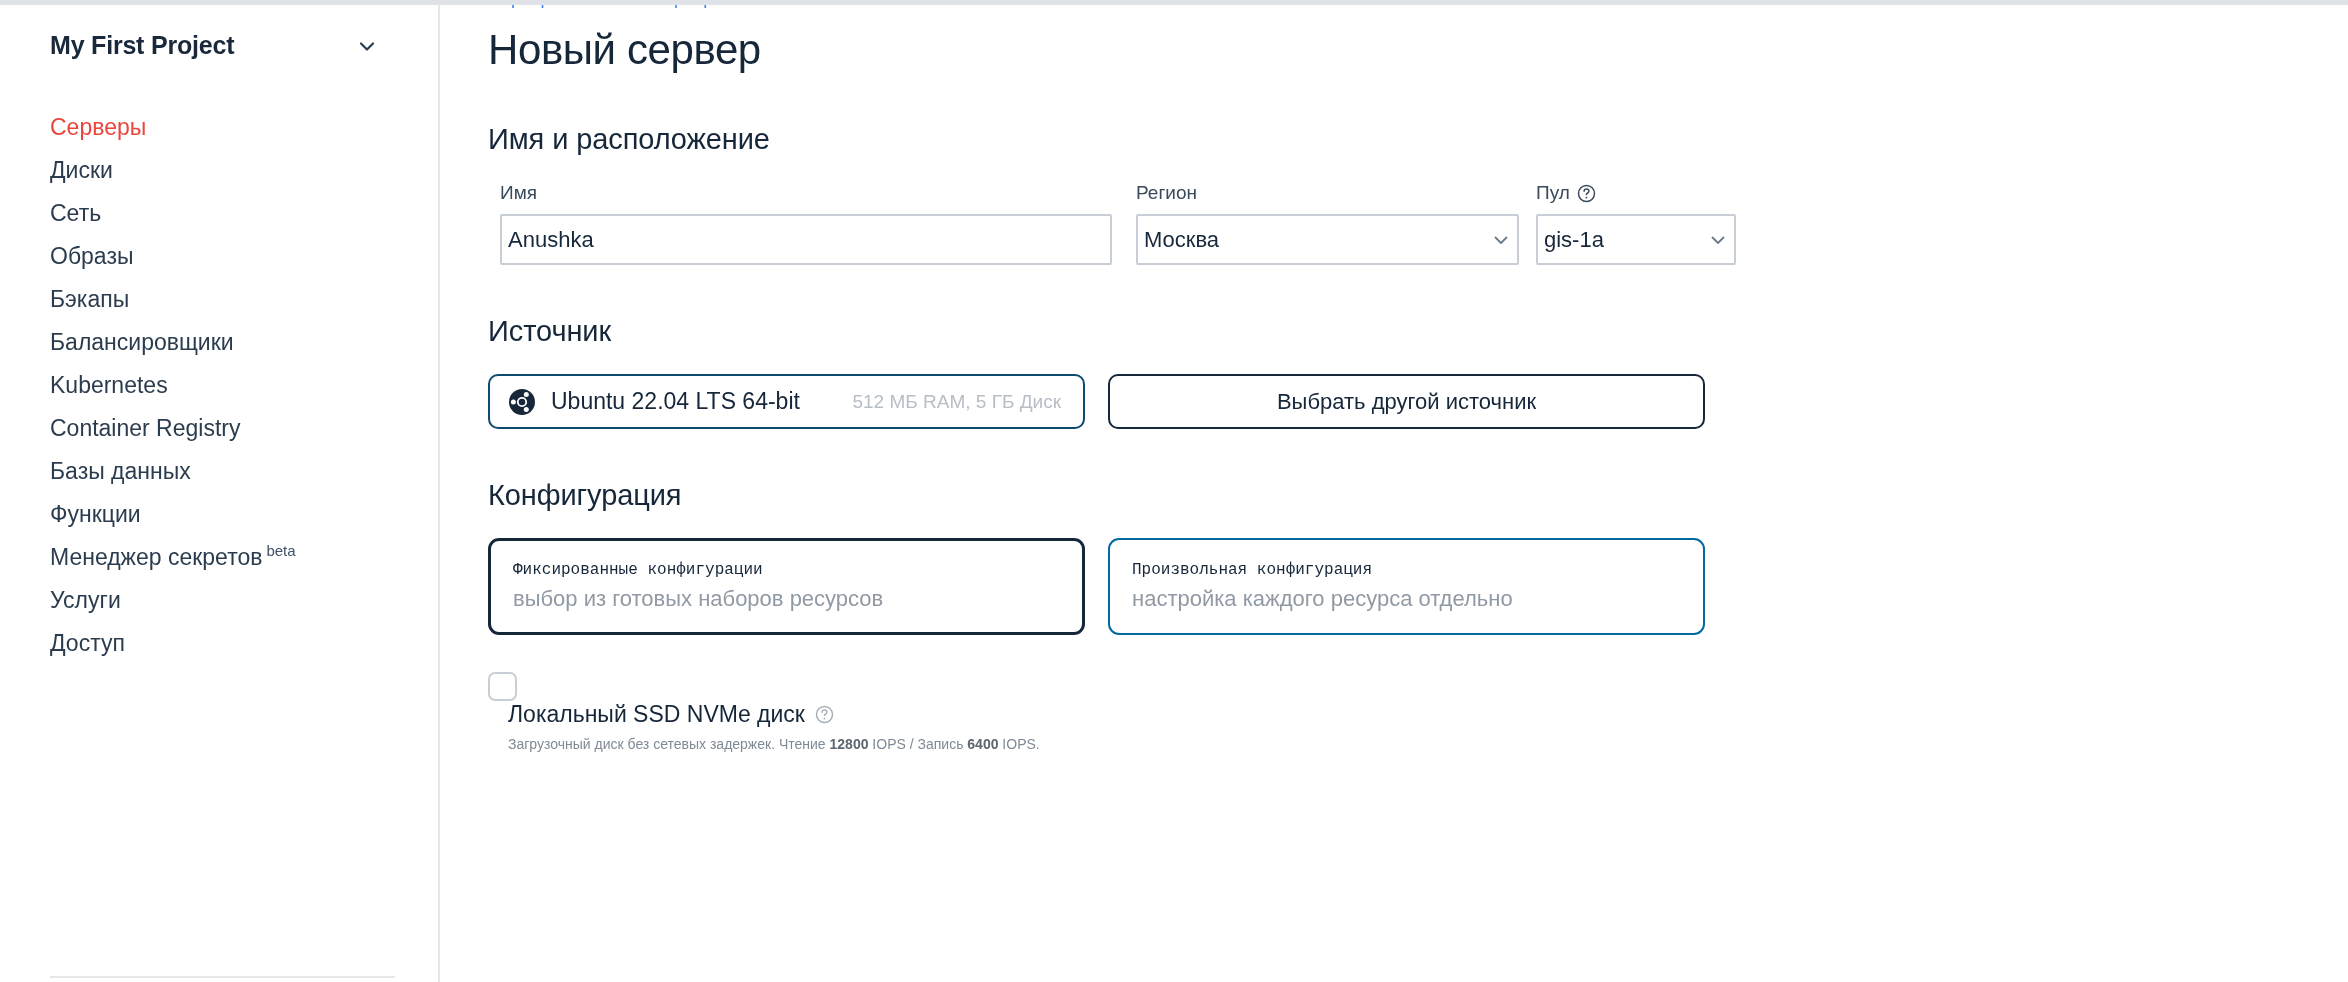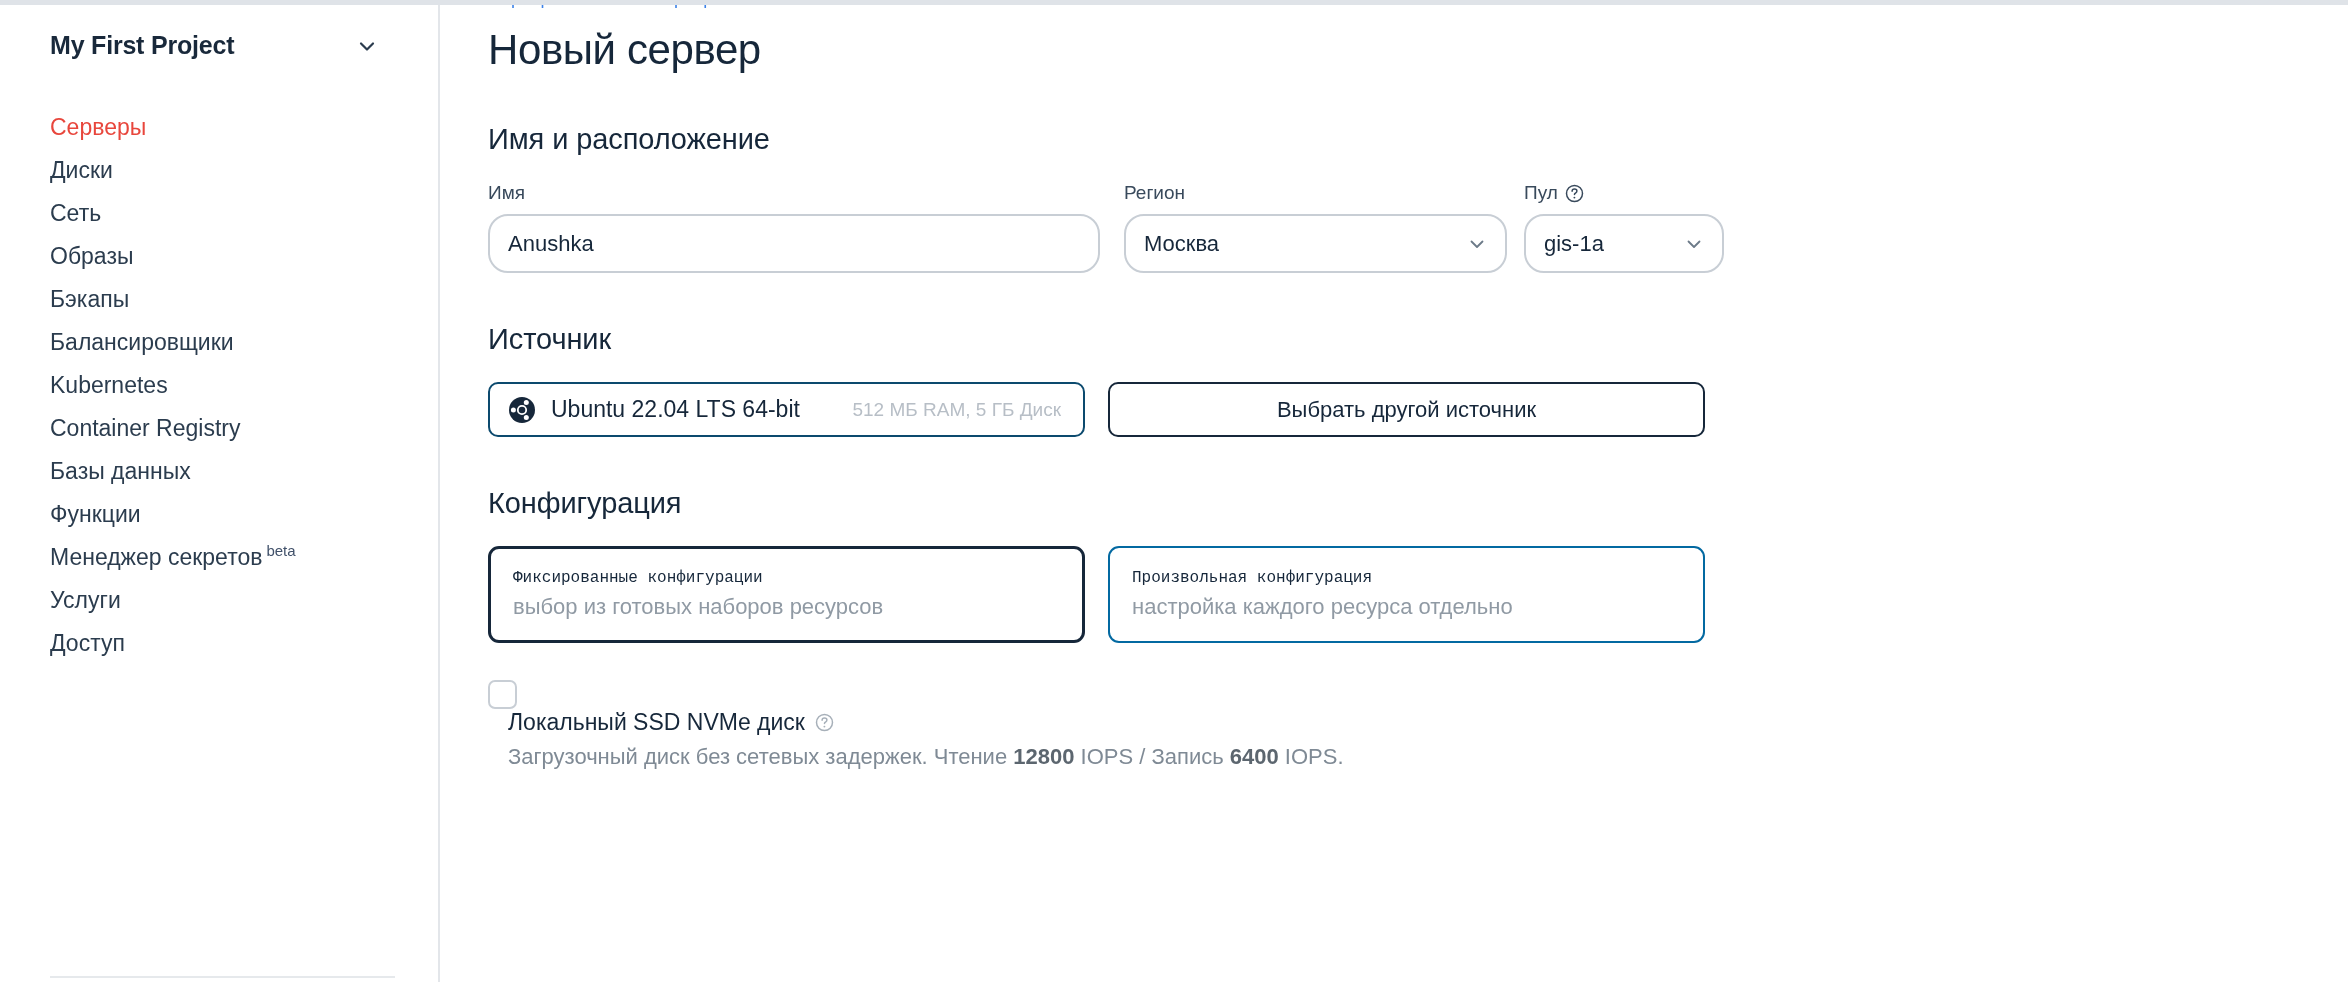--- a/index.html
+++ b/index.html
@@ -135,42 +135,42 @@
   .sec-name      { margin-top: 50px; }
   .sec-source    { margin-top: 50px; }
   .sec-config    { margin-top: 50px; }
 
   
   .field-row {
     display: flex;
     margin-top: 26px;
     align-items: flex-end;
   }
-  .field { display: flex; flex-direction: column; }
+  .field { display: flex; flex-direction: column; margin-left: 12px; }
   .field-label {
     font-size: 19px;
     color: #394a5c;
     margin-bottom: 10px;
     display: flex;
     align-items: center;
     gap: 7px;
     white-space: nowrap;
   }
   .field-name   { width: 612px; }
   .field-region { width: 383px; margin-left: 24px; }
   .field-pool   { width: 200px; margin-left: 17px; }
 
   .control {
-    height: 59px;
+    height: 51px;
     border: 2px solid #c8ced5;
-    border-radius: 20px;
+    border-radius: 2px;
     background: #fff;
     display: flex;
     align-items: center;
-    padding: 0 18px;
+    padding: 0 6px;
     font-size: 22px;
     color: #16273a;
     font-family: inherit;
     width: 100%;
     outline: none;
   }
   .control.select {
     justify-content: space-between;
     cursor: pointer;
   }
@@ -284,21 +284,21 @@
   .check-label {
     display: flex;
     align-items: center;
     gap: 10px;
     font-size: 23px;
     color: #16273a;
     white-space: nowrap;
     margin-bottom: 8px;
   }
   .check-desc {
-    font-size: 22px;
+    font-size: 14px;
     color: #7f8a95;
     white-space: nowrap;
   }
   .check-desc b { color: #5c666f; font-weight: 700; }
 </style>
 </head>
 <body>
 
 <div class="top-strip"></div>
 

